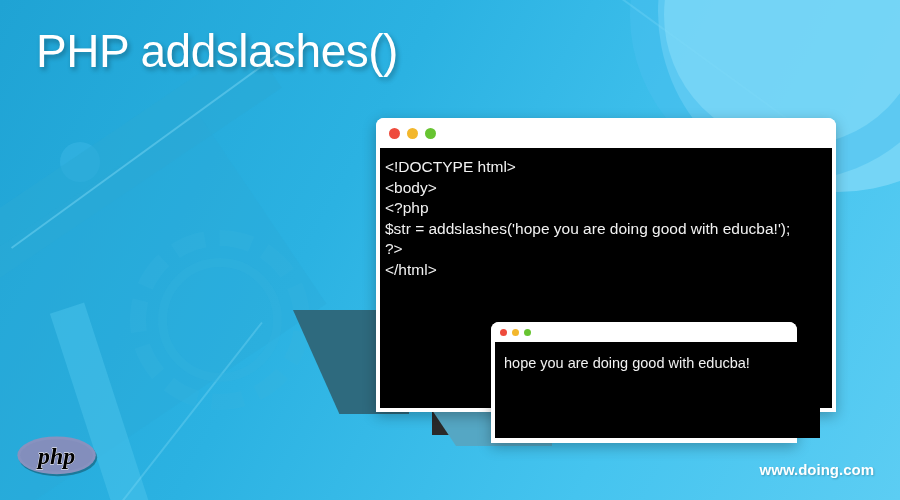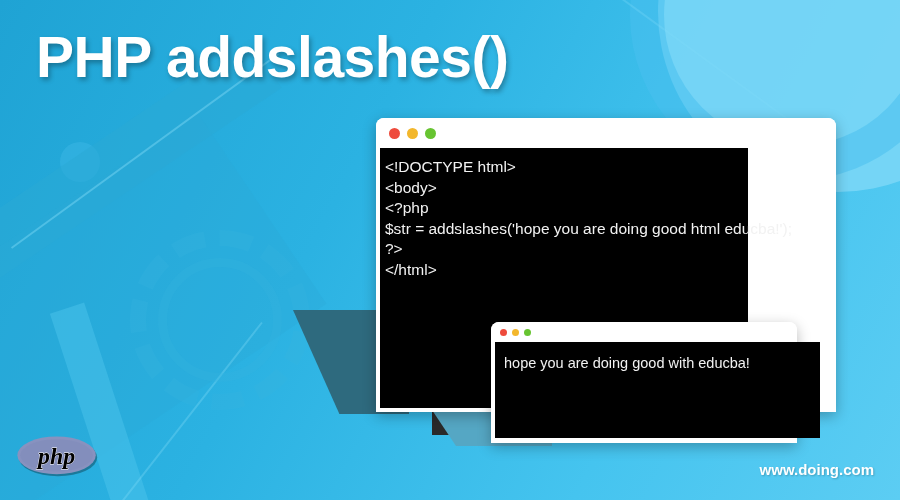--- a/index.html
+++ b/index.html
@@ -57,21 +57,21 @@
     background:#55A7C4;
     clip-path:polygon(0 0,100% 0,100% 100%,20% 100%);
   }
   .graybox2{
     position:absolute;left:432px;top:377px;width:117px;height:58px;background:#2A2A2A;
   }
 
   
   .title{
     position:absolute;left:36px;top:24px;
-    font-size:57px;font-weight:bold;color:#ffffff;letter-spacing:-0.5px;
+    font-size:46px;font-weight:normal;color:#ffffff;letter-spacing:-0.5px;
     text-shadow:2px 3px 5px rgba(0,0,0,.30);
     font-family:"Liberation Sans", sans-serif;
     white-space:nowrap;
   }
 
   
   .win{
     position:absolute;background:#ffffff;
     border-top-left-radius:8px;border-top-right-radius:8px;
     box-shadow:0 4px 14px rgba(0,0,0,.28);
@@ -89,21 +89,21 @@
     background:#000000;color:#f2f2f2;
     font-family:"Liberation Sans", sans-serif;
     box-sizing:border-box;
   }
 
   
   #code-window{left:376px;top:118px;width:460px;height:294px;}
   #code-window .win-bar{height:30px;}
   #code-window .dot{width:11px;height:11px;}
   #code-window .win-body{
-    width:368px;height:260px;margin:0 4px 4px 4px;
+    width:452px;height:260px;margin:0 4px 4px 4px;
     padding:9px 0 0 5px;font-size:15.5px;line-height:20.6px;
   }
   #code-window .code-line{white-space:pre;}
 
   
   #output-window{left:491px;top:322px;width:306px;height:121px;}
   #output-window .win-bar{height:20px;padding:0 9px;gap:5px;}
   #output-window .dot{width:7px;height:7px;}
   #output-window .win-body{
     width:325px;height:96px;margin:0 4px 4px 4px;
@@ -146,21 +146,21 @@
   <div class="win" id="code-window">
     <div class="win-bar">
       <span class="dot red"></span>
       <span class="dot yellow"></span>
       <span class="dot green"></span>
     </div>
     <div class="win-body">
       <div class="code-line">&lt;!DOCTYPE html&gt;</div>
       <div class="code-line">&lt;body&gt;</div>
       <div class="code-line">&lt;?php</div>
-      <div class="code-line">$str = addslashes('hope you are doing good html educba!');</div>
+      <div class="code-line">$str = addslashes('hope you are doing good with educba!');</div>
       <div class="code-line">?&gt;</div>
       <div class="code-line">&lt;/html&gt;</div>
     </div>
   </div>
 
   <div class="win" id="output-window">
     <div class="win-bar">
       <span class="dot red"></span>
       <span class="dot yellow"></span>
       <span class="dot green"></span>

